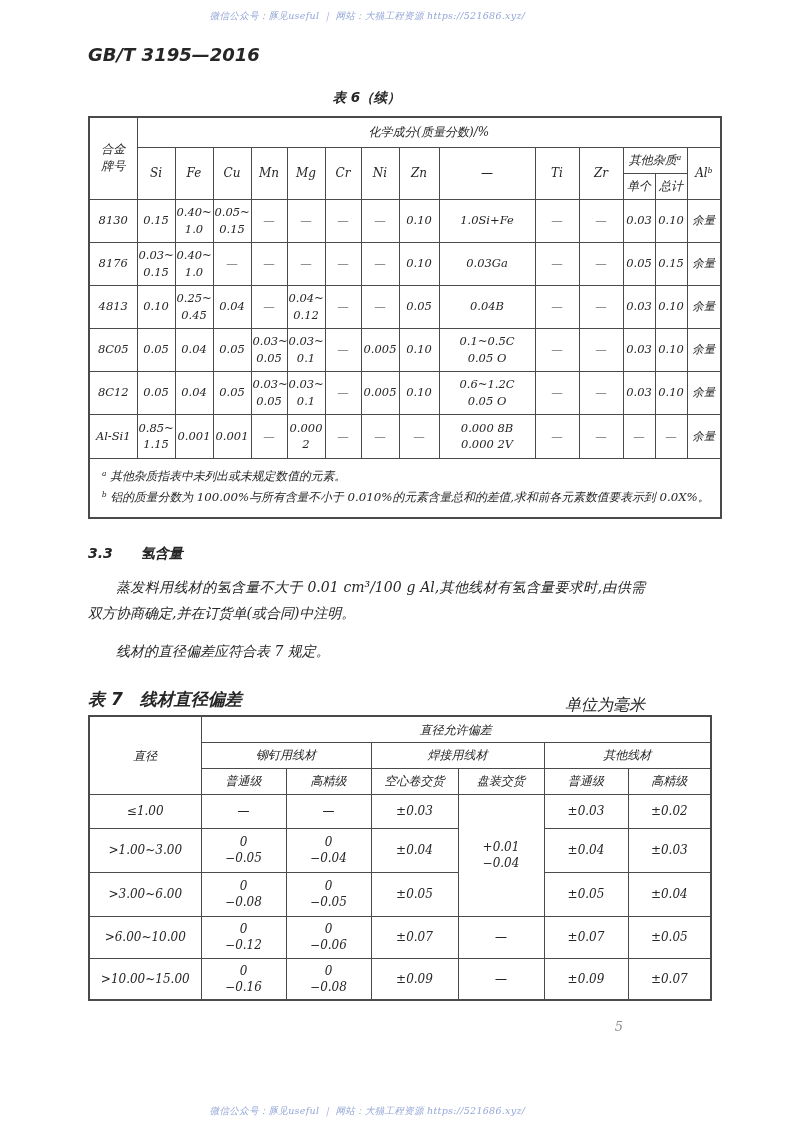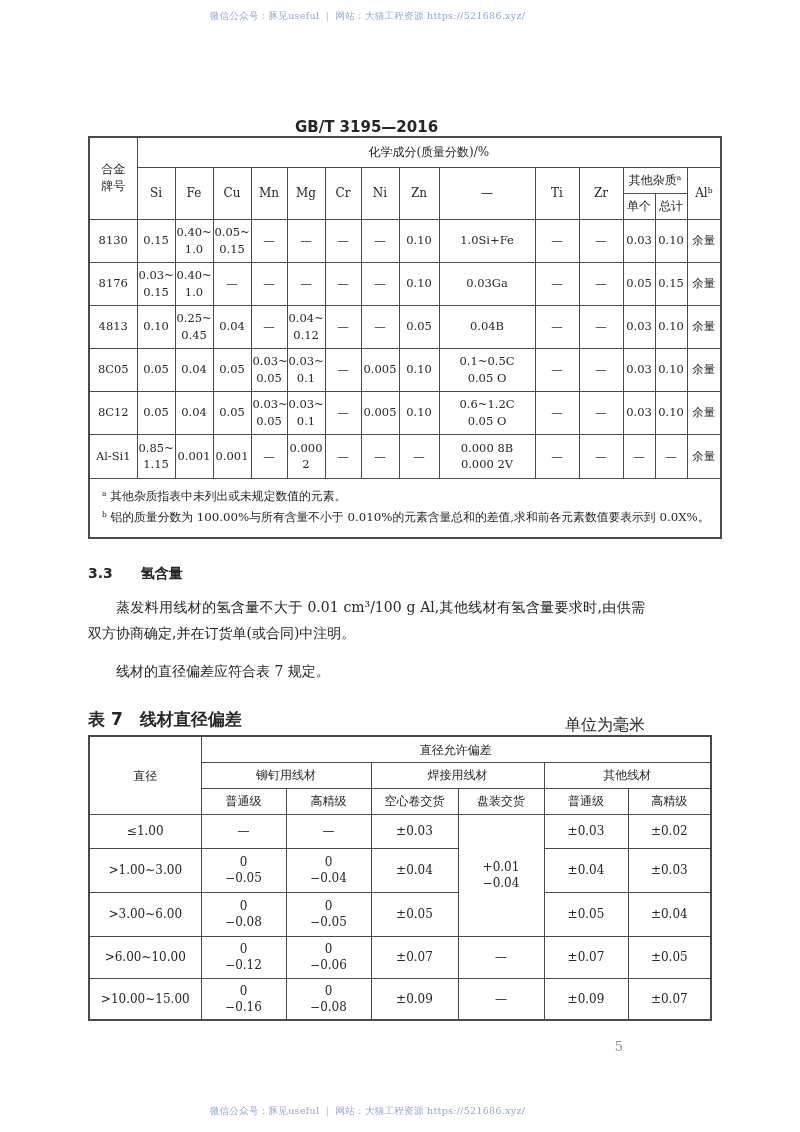--- a/index.html
+++ b/index.html
@@ -1,22 +1,22 @@
 <!DOCTYPE html>
 <html><head>
 <meta charset="utf-8">
 <style>
   html,body{margin:0;padding:0;background:#ffffff;}
   body{width:800px;height:1132px;font-family:"DejaVu Serif","Liberation Serif",serif;color:#262626;}
-  .page{position:relative;width:735px;height:1132px;overflow:hidden;background:#fff;}
+  .page{position:relative;width:735px;height:1132px;overflow:hidden;background:#fff;font-style:italic;}
   .wm{position:absolute;left:0;width:100%;text-align:center;font-size:9.5px;letter-spacing:.3px;color:#94a6d8;}
   .wm.top{top:10px;}
   .wm.bot{bottom:14px;}
   .content{padding:0 90px 0 88px;}
-  .doc-num{padding-top:118px;text-align:center;font-family:"DejaVu Sans","Liberation Sans",sans-serif;font-weight:bold;font-size:15px;}
+  .doc-num{padding-top:44px;text-align:left;font-family:"DejaVu Sans","Liberation Sans",sans-serif;font-weight:bold;font-size:18px;}
   .tbl-title{margin:24px 0 9px;text-align:center;font-family:"DejaVu Sans","Liberation Sans",sans-serif;font-weight:bold;font-size:13.5px;}
   table{border-collapse:collapse;table-layout:fixed;text-align:center;}
   td{border:1px solid #4a4a4a;white-space:pre-line;padding:1px 1px;vertical-align:middle;}
   .t6{width:622px;border:2px solid #4a4a4a;font-size:11.5px;line-height:1.4;}
   .t7{width:622px;border:2px solid #4a4a4a;font-size:12px;line-height:1.35;}
   .t6 .hd,.t7 .hd{font-size:12px;}
   .t6 .fnotes{text-align:left;font-size:11.8px;padding:6px 10px 8px 12px;line-height:1.75;white-space:normal;}
   .fnotes div{margin:1px 0;}
   .sec{margin:26px 0 0;font-family:"DejaVu Sans","Liberation Sans",sans-serif;font-weight:bold;font-size:14px;}
   .sec .num{margin-right:28px;}
@@ -31,20 +31,21 @@
 <body>
 
 <div class="page">
 
   <div class="wm top">微信公众号：豚见useful ｜ 网站：大猫工程资源 https://521686.xyz/</div>
 
   <div class="content">
 
     <div class="doc-num">GB/T 3195—2016</div>
 
+    <div class="tbl-title">表 6（续）</div>
 
     <table class="t6">
       <colgroup>
         <col style="width:48px">
           <col style="width:38px">
           <col style="width:38px">
           <col style="width:38px">
         <col style="width:36px">
           <col style="width:38px">
           <col style="width:36px">

